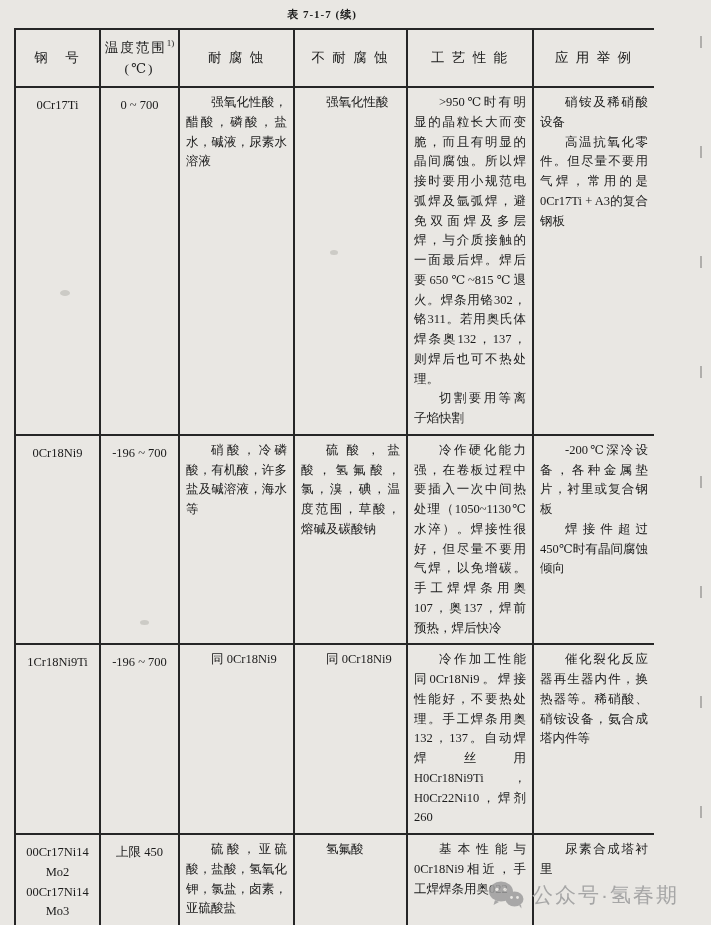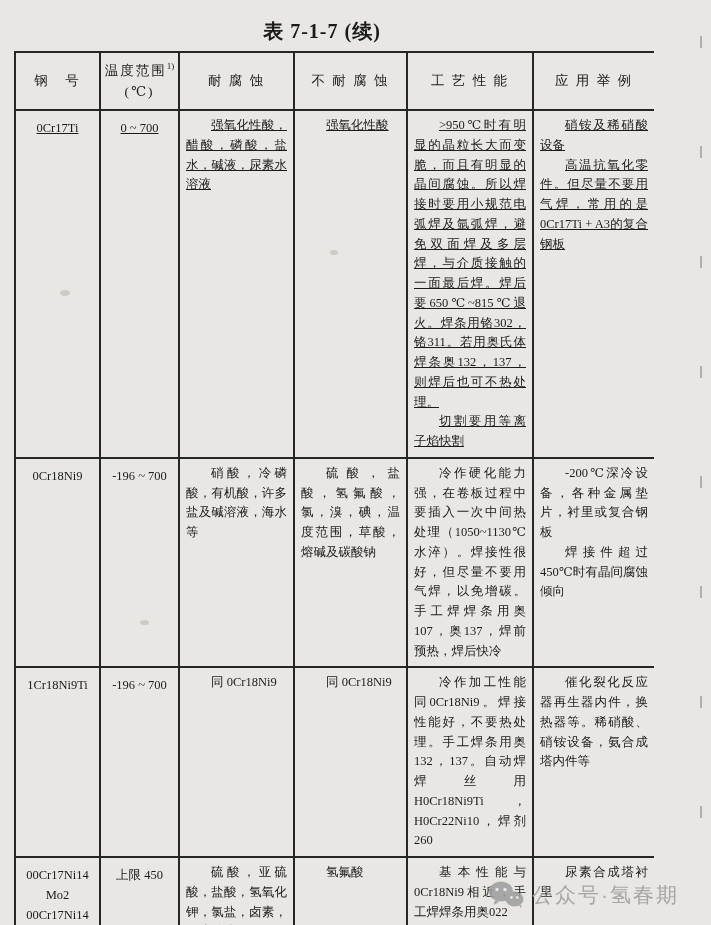--- a/index.html
+++ b/index.html
@@ -9,22 +9,22 @@
     font-family:"Liberation Serif","DejaVu Serif",serif;
     color:#1b1b1b;
     position:relative;
     overflow:hidden;
   }
   .page{position:absolute;inset:0;}
   .doc-title{
     width:616px;margin-left:14px;
     text-align:center;
     font-weight:bold;
-    font-size:20px;
-    padding-top:18px;
+    font-size:11px;
+    padding-top:7px;
     letter-spacing:1px;
   }
   table.steel{
     border-collapse:collapse;
     table-layout:fixed;
     margin-left:14px;
     margin-top:6px;
     width:616px;
     border-left:2px solid #262626;
     border-top:2px solid #262626;
@@ -53,21 +53,21 @@
   .col-grade{width:79px;}
   .col-temp{width:73px;}
   .col-resistant{width:109px;}
   .col-not_resistant{width:107px;}
   .col-process{width:120px;}
   .col-application{width:116px;}
   td p{margin:0;text-indent:2em;text-align:justify;}
   td.col-grade p,td.col-temp p{text-indent:0;text-align:center;}
   td.col-grade{padding-top:8px;}
   td.col-temp{padding-top:8px;}
-  tbody tr:nth-child(1){height:277px;text-decoration:underline;}
+  tbody tr:nth-child(1){height:277px;}
   tbody tr:nth-child(2){height:162px;}
   tbody tr:nth-child(3){height:160px;}
   tbody tr:nth-child(4){height:110px;}
   tbody tr:nth-child(5){height:115px;}
   .watermark{
     position:absolute;
     right:32px;top:880px;
     display:flex;align-items:center;gap:8px;
     color:#a6a6a6;
     font-size:21px;

